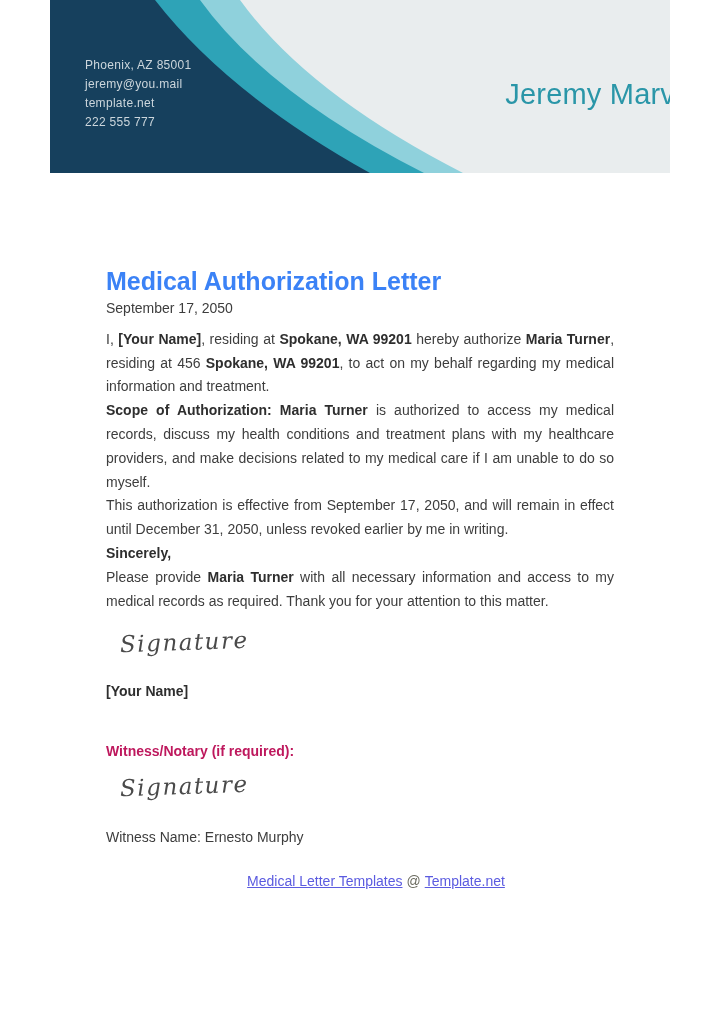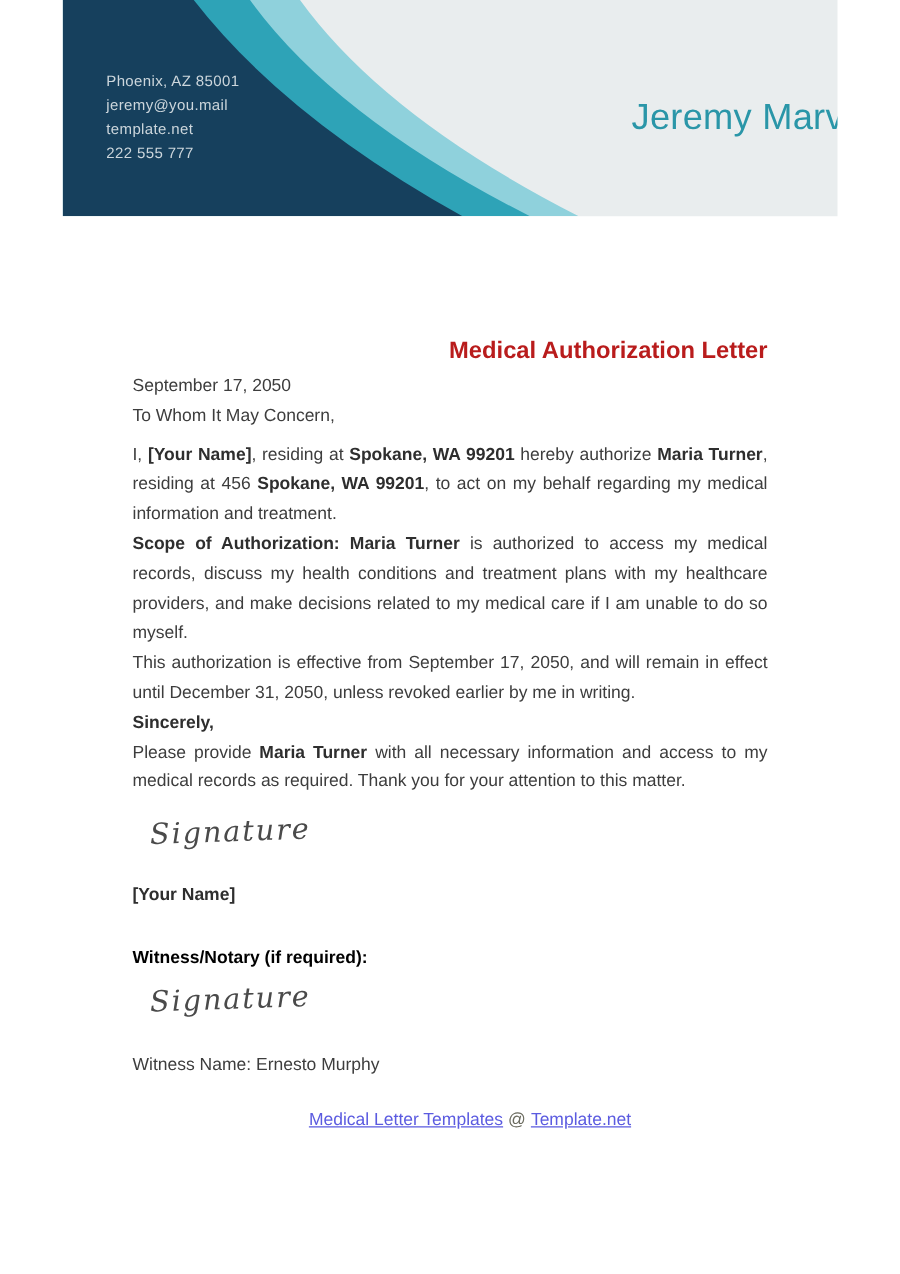--- a/index.html
+++ b/index.html
@@ -16,36 +16,36 @@
     color:var(--contact,#ccd6dc);
   }
   .brand-name{
     position:absolute;right:72px;top:78px;
     font-size:29px;font-weight:normal;letter-spacing:.2px;
     color:var(--accent,#2a96a8);
   }
   
   .letter{padding:0 56px;color:var(--body,#3d3d3d);}
   .title{
-    margin:92px 0 0 0;text-align:right;
-    font-size:19px;line-height:32px;font-weight:bold;color:#b91c1c;
+    margin:92px 0 0 0;text-align:left;
+    font-size:25px;line-height:32px;font-weight:bold;color:#3b82f6;
   }
   .meta{font-size:14px;line-height:23.8px;}
   .para{margin:0;font-size:14px;line-height:23.8px;text-align:justify;}
   .para:first-child{margin-top:7px;}
   .b{font-weight:bold;color:#2e2e2e;}
   .script{
     display:inline-block;margin:16px 0 0 14px;
     font-family:"DejaVu Serif", serif;font-style:italic;
     font-size:23px;letter-spacing:1.5px;color:#4a4a4a;
     transform:rotate(-2deg);
   }
   .script.witness{margin-top:14px;}
   .signer-name{margin-top:28px;font-size:14px;font-weight:bold;color:#2e2e2e;}
-  .witness-label{margin-top:34px;font-size:14px;font-weight:bold;color:#000000;}
+  .witness-label{margin-top:44px;font-size:14px;font-weight:bold;color:#be185d;}
   .witness-name{margin-top:30px;font-size:14px;color:#3d3d3d;}
   
   .footer{margin-top:28px;text-align:center;font-size:14px;padding-left:32px;}
   .footer a{color:var(--link,#5b5be0);text-decoration:underline;font-weight:500;}
   .footer .at{color:#6b6b5f;margin:0 4px;text-decoration:none;}
 </style>
 </head>
 <body>
 
 <div class="page" style="--header-bg: #e9edee; --accent: #2a96a8; --contact: #ccd6dc; --body: #3d3d3d; --link: #5b5be0;">
@@ -70,21 +70,20 @@
       <div>222 555 777</div>
     </div>
 
     <div class="brand-name">Jeremy Marvin</div>
   </div>
 
   <div class="letter">
     <h1 class="title">Medical Authorization Letter</h1>
 
     <div class="meta">September 17, 2050</div>
-    <div class="meta">To Whom It May Concern,</div>
 
     <div>
         <p class="para"><span>I, </span><span class="b">[Your Name]</span><span>, residing at </span><span class="b">Spokane, WA 99201</span><span> hereby authorize </span><span class="b">Maria Turner</span><span>, residing at 456 </span><span class="b">Spokane, WA 99201</span><span>, to act on my behalf regarding my medical information and treatment.</span></p>
         <p class="para"><span class="b">Scope of Authorization: Maria Turner</span><span> is authorized to access my medical records, discuss my health conditions and treatment plans with my healthcare providers, and make decisions related to my medical care if I am unable to do so myself.</span></p>
         <p class="para"><span>This authorization is effective from September 17, 2050, and will remain in effect until December 31, 2050, unless revoked earlier by me in writing.</span></p>
         <p class="para"><span class="b">Sincerely,</span></p>
         <p class="para"><span>Please provide </span><span class="b">Maria Turner</span><span> with all necessary information and access to my medical records as required. Thank you for your attention to this matter.</span></p>
       </div>
 
     <div><span class="script">Signature</span></div>

